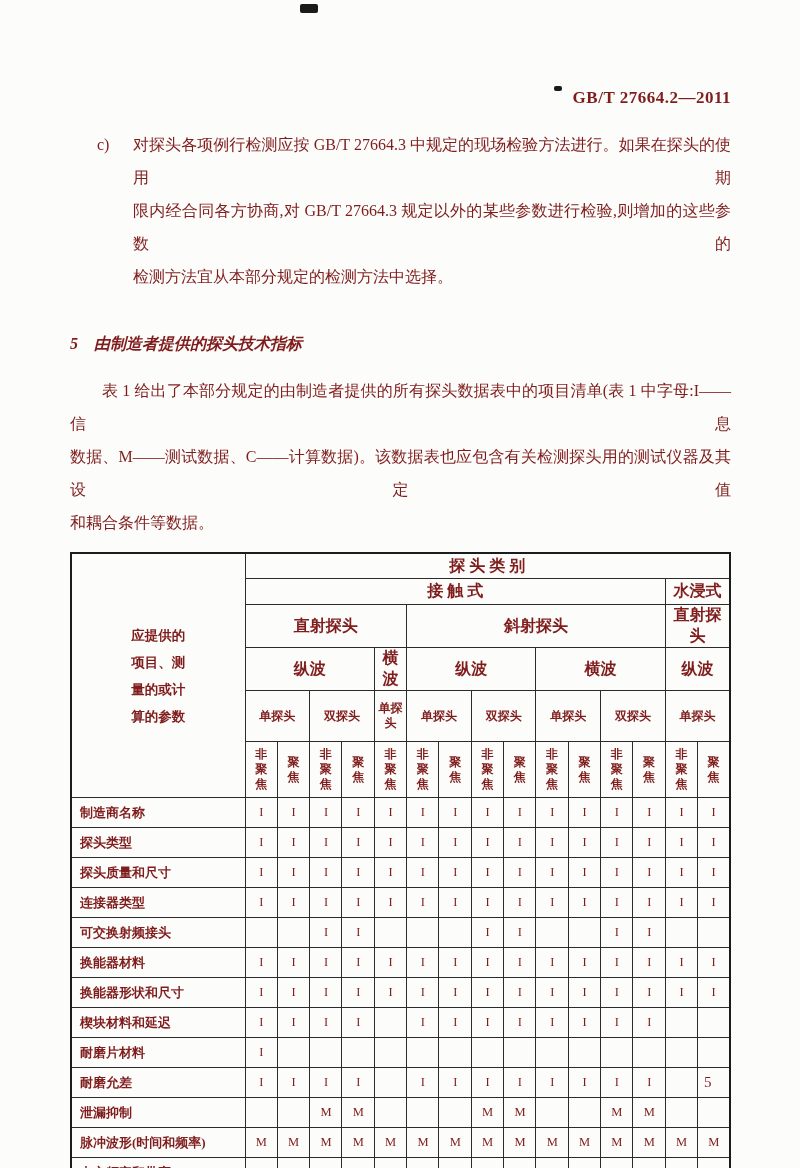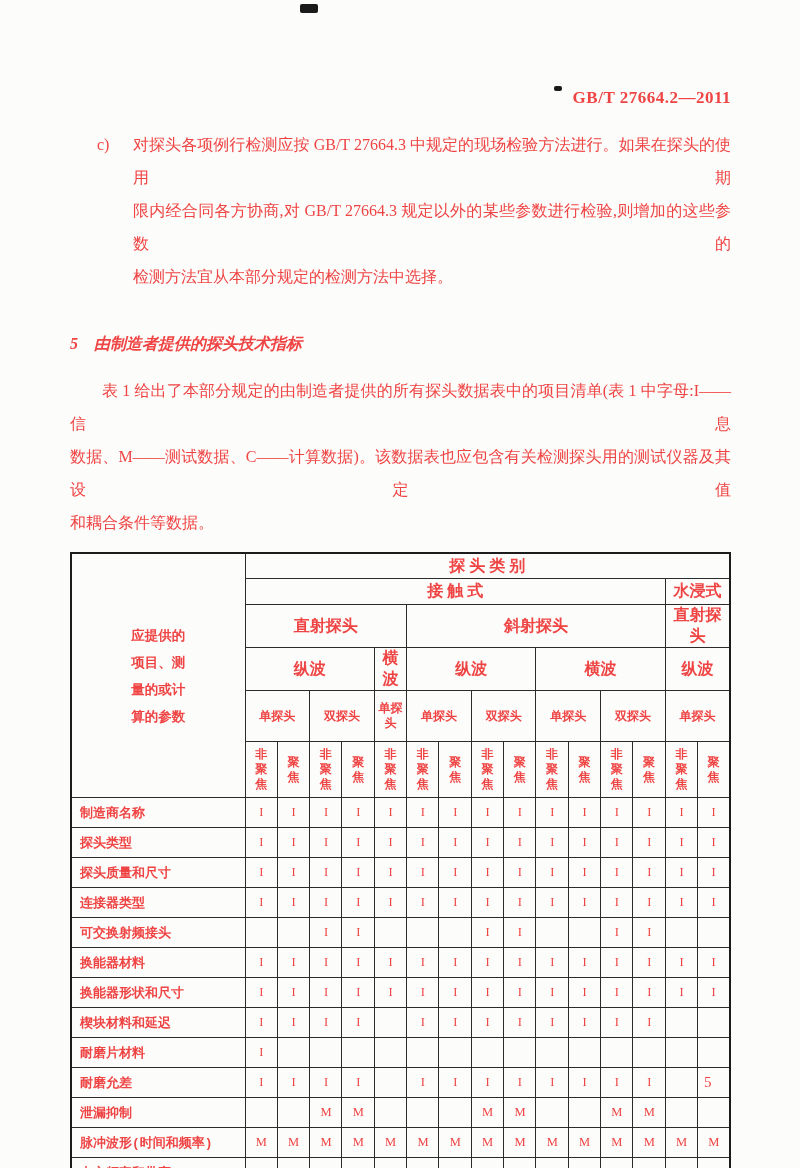--- a/index.html
+++ b/index.html
@@ -1,21 +1,21 @@
 <!DOCTYPE html>
 <html><head>
 <meta charset="utf-8">
 <style>
   html,body{margin:0;padding:0;background:#e8e8e8;}
   .page{
     position:relative;
     width:800px;height:1168px;
     background:#fcfcfa;
     font-family:"Liberation Serif","DejaVu Serif",serif;
-    color:#ef4444;
+    color:#7f1d1d;
     overflow:hidden;
   }
   .content{position:absolute;left:70px;top:0;width:661px;}
 
   .speck{position:absolute;background:#1a1a1a;border-radius:2px;}
 
   .doc-header{
     padding-top:88px;
     text-align:right;
     font-weight:bold;
@@ -64,21 +64,20 @@
   .corner div{font-weight:bold;font-size:13.5px;line-height:27px;text-align:center;}
   .vtext{width:1em;margin:0 auto;word-break:break-all;font-weight:bold;font-size:12px;line-height:15px;}
   .wrapcell{width:2.1em;margin:0 auto;word-break:break-all;}
   tbody td{height:29px;}
   .rlabel{
     text-align:left;
     padding-left:8px;
     font-weight:bold;
     font-size:13px;
     white-space:nowrap;
-    font-family:Liberation Mono, monospace;
   }
   .val{font-size:12.5px;letter-spacing:-.3px;}
 
   .page-number{position:absolute;left:704px;top:1074px;font-size:15px;}
 </style>
 </head>
 <body>
 
 <div class="page">
   <div class="speck" style="left:300px;top:4px;width:18px;height:9px;"></div>

